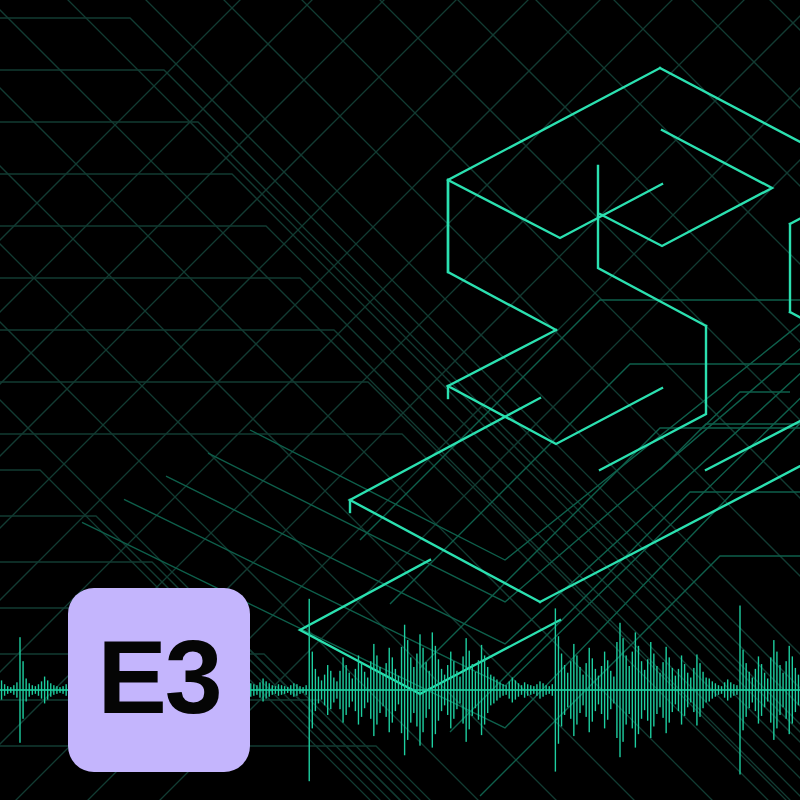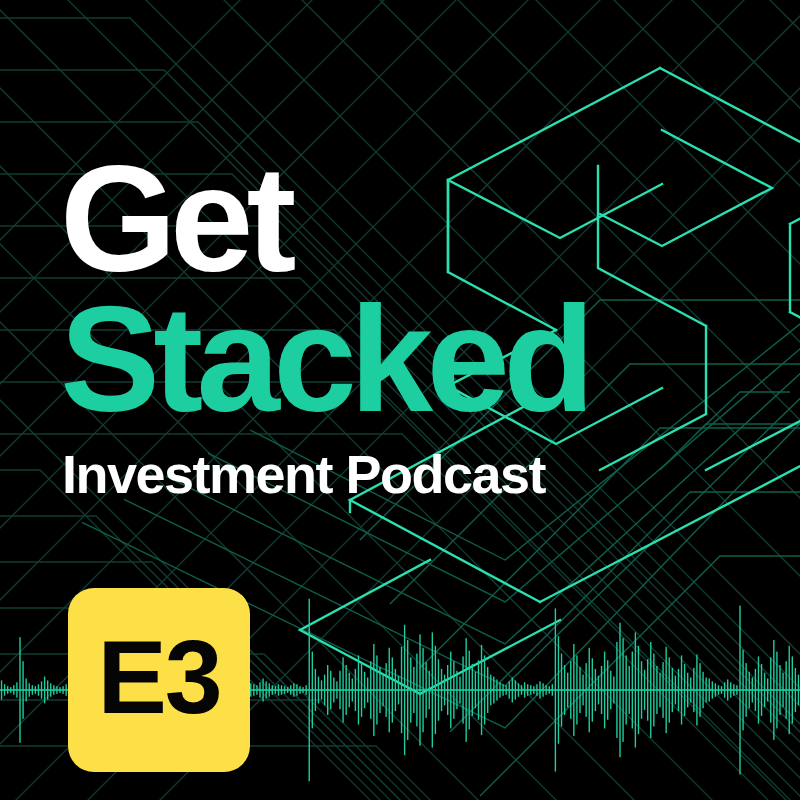--- a/index.html
+++ b/index.html
@@ -54,21 +54,21 @@
     letter-spacing:-0.028em;
     color:#ffffff;
     white-space:nowrap;
   }
 
   
   .badge{
     position:absolute;
     left:68px; top:588px;
     width:182px; height:184px;
-    background:#fde047;
+    background:#c4b5fd;
     border-radius:26px;
     z-index:40;
     display:flex;
     align-items:center;
     justify-content:center;
     text-align:right;
   }
   .badge-label{
     font-size:104px;
     font-weight:700;
@@ -441,23 +441,18 @@
         <rect x="782.38" y="82.72" width="1.38" height="34.56"></rect>
         <rect x="785.46" y="71.20" width="1.38" height="57.60"></rect>
         <rect x="788.54" y="55.84" width="1.38" height="88.32"></rect>
         <rect x="791.62" y="66.40" width="1.38" height="67.20"></rect>
         <rect x="794.69" y="77.92" width="1.38" height="44.16"></rect>
         <rect x="797.77" y="84.64" width="1.38" height="30.72"></rect>
       </g>
     <rect id="wave-center" x="0" y="99.2" width="800" height="1.6" fill="#1DCFA0"></rect>
   </svg>
 
-  <div class="title-block">
-    <span class="line-get">Get</span>
-    <span class="line-stacked">Stacked</span>
-    <span class="line-sub">Investment Podcast</span>
-  </div>
 
   <div class="badge">
     <span class="badge-label">E3</span>
   </div>
 
 </div>
 
 </body></html>

